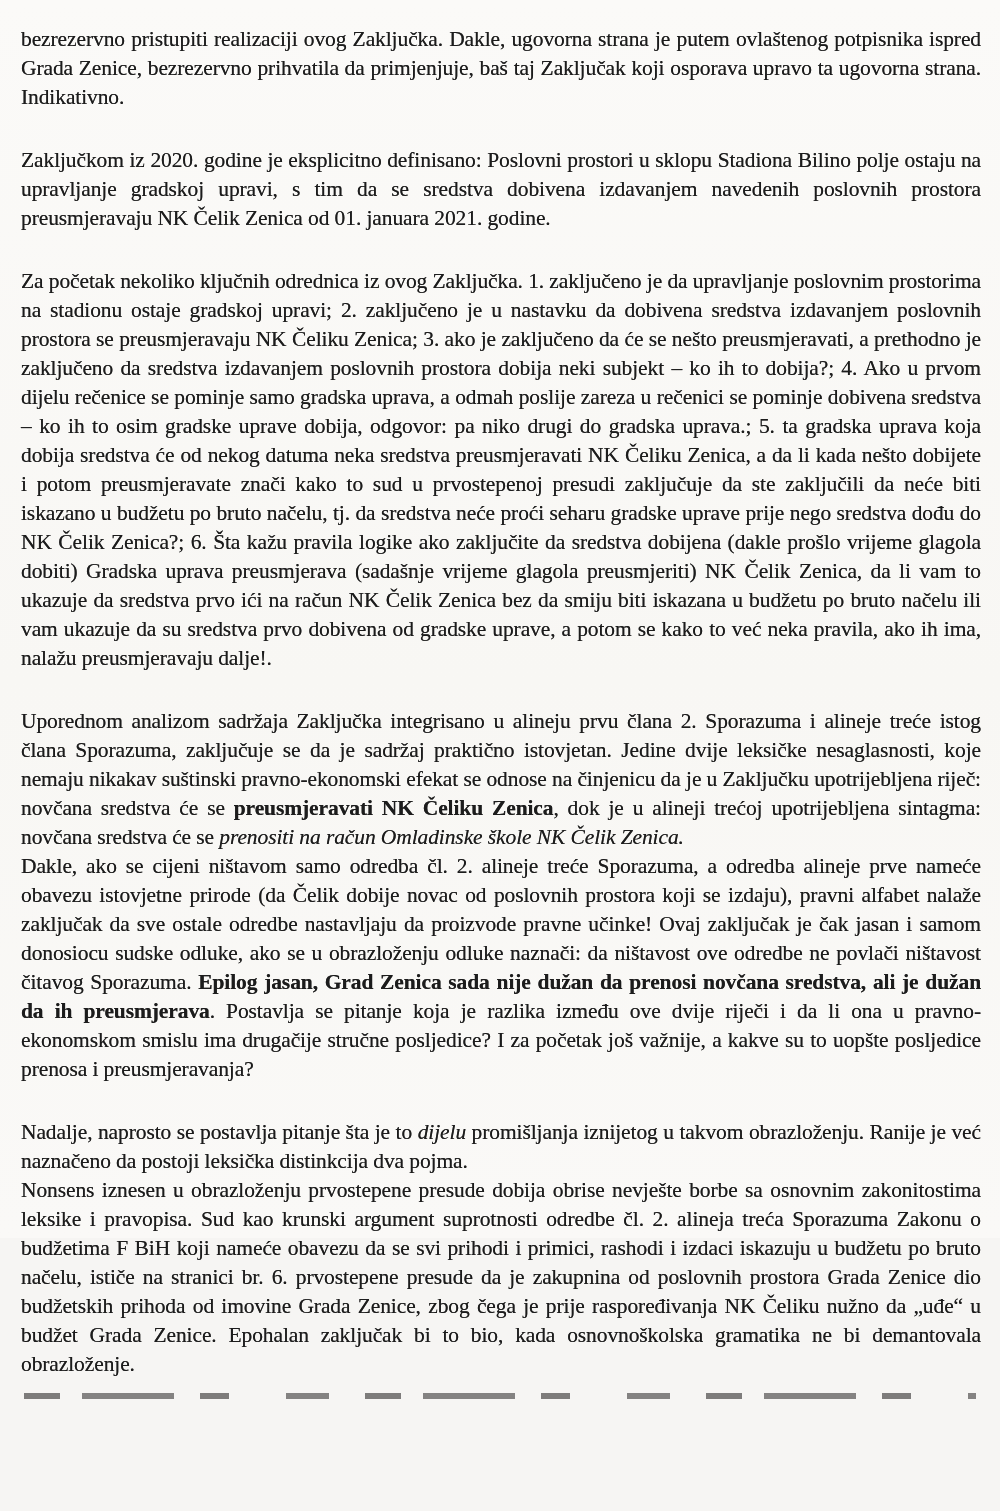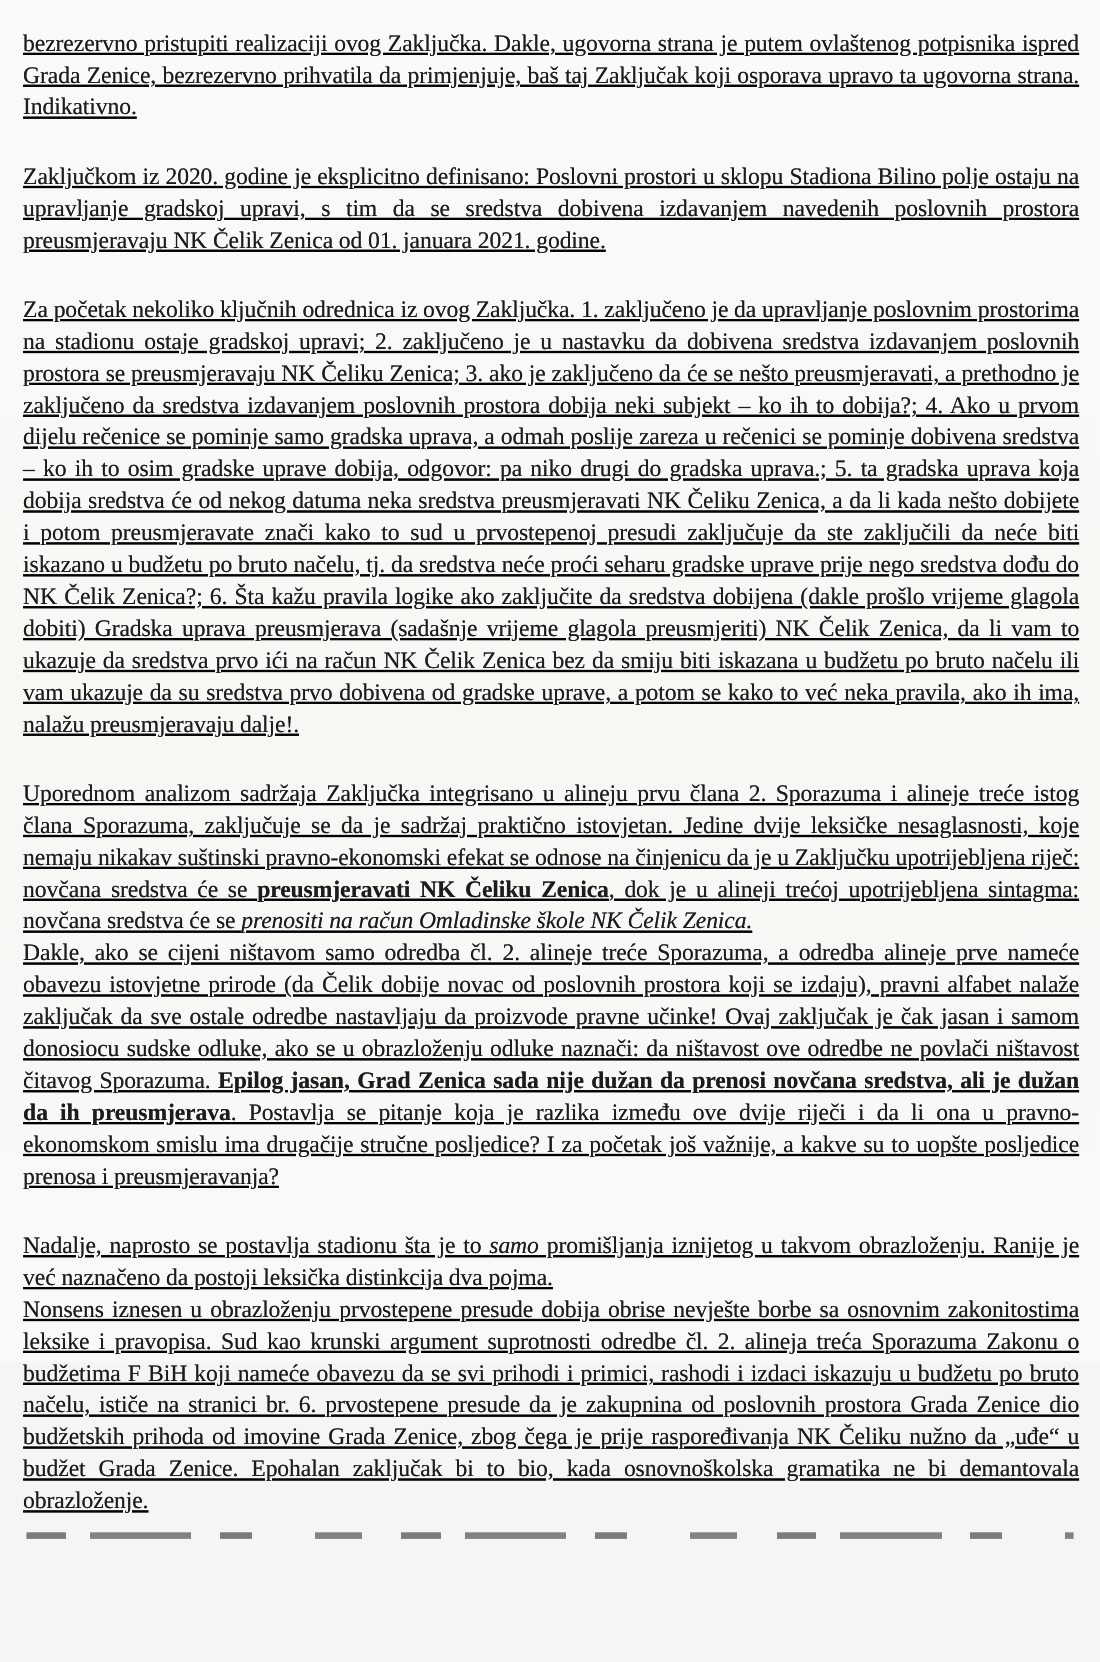--- a/index.html
+++ b/index.html
@@ -12,21 +12,20 @@
     height: 1511px;
     overflow: hidden;
   }
   .page {
     position: relative;
     width: 1000px;
     height: 1238px;
     background: linear-gradient(180deg, #fbfaf8 0%, #f8f7f4 55%, #faf9f7 100%);
     box-sizing: border-box;
     padding: 25px 19px 0 21px;
-    text-decoration: underline;
   }
   .doc-text {
     font-family: "Liberation Serif", "DejaVu Serif", serif;
     font-size: 21.5px;
     line-height: 29px;
     letter-spacing: -0.1px;
     color: #1c1c1c;
     text-align: justify;
     text-shadow: 0 0 0.55px rgba(25,25,25,0.75);
   }
@@ -62,17 +61,17 @@
 </head>
 <body>
 
 <div class="page">
   <div class="doc-text">
       <p class=""><span>bezrezervno pristupiti realizaciji ovog Zaključka. Dakle, ugovorna strana je putem ovlaštenog potpisnika ispred Grada Zenice, bezrezervno prihvatila da primjenjuje, baš taj Zaključak koji osporava upravo ta ugovorna strana. Indikativno.</span></p>
       <p class="spaced"><span>Zaključkom iz 2020. godine je eksplicitno definisano: Poslovni prostori u sklopu Stadiona Bilino polje ostaju na upravljanje gradskoj upravi, s tim da se sredstva dobivena izdavanjem navedenih poslovnih prostora preusmjeravaju NK Čelik Zenica od 01. januara 2021. godine.</span></p>
       <p class="spaced"><span>Za početak nekoliko ključnih odrednica iz ovog Zaključka. 1. zaključeno je da upravljanje poslovnim prostorima na stadionu ostaje gradskoj upravi; 2. zaključeno je u nastavku da dobivena sredstva izdavanjem poslovnih prostora se preusmjeravaju NK Čeliku Zenica; 3. ako je zaključeno da će se nešto preusmjeravati, a prethodno je zaključeno da sredstva izdavanjem poslovnih prostora dobija neki subjekt – ko ih to dobija?; 4. Ako u prvom dijelu rečenice se pominje samo gradska uprava, a odmah poslije zareza u rečenici se pominje dobivena sredstva – ko ih to osim gradske uprave dobija, odgovor: pa niko drugi do gradska uprava.; 5. ta gradska uprava koja dobija sredstva će od nekog datuma neka sredstva preusmjeravati NK Čeliku Zenica, a da li kada nešto dobijete i potom preusmjeravate znači kako to sud u prvostepenoj presudi zaključuje da ste zaključili da neće biti iskazano u budžetu po bruto načelu, tj. da sredstva neće proći seharu gradske uprave prije nego sredstva dođu do NK Čelik Zenica?; 6. Šta kažu pravila logike ako zaključite da sredstva dobijena (dakle prošlo vrijeme glagola dobiti) Gradska uprava preusmjerava (sadašnje vrijeme glagola preusmjeriti) NK Čelik Zenica, da li vam to ukazuje da sredstva prvo ići na račun NK Čelik Zenica bez da smiju biti iskazana u budžetu po bruto načelu ili vam ukazuje da su sredstva prvo dobivena od gradske uprave, a potom se kako to već neka pravila, ako ih ima, nalažu preusmjeravaju dalje!.</span></p>
       <p class="spaced"><span>Uporednom analizom sadržaja Zaključka integrisano u alineju prvu člana 2. Sporazuma i alineje treće istog člana Sporazuma, zaključuje se da je sadržaj praktično istovjetan. Jedine dvije leksičke nesaglasnosti, koje nemaju nikakav suštinski pravno-ekonomski efekat se odnose na činjenicu da je u Zaključku upotrijebljena riječ: novčana sredstva će se </span><span class="bold">preusmjeravati NK Čeliku Zenica</span><span>, dok je u alineji trećoj upotrijebljena sintagma: novčana sredstva će se </span><span class="italic">prenositi na račun Omladinske škole NK Čelik Zenica.</span></p>
       <p class=""><span>Dakle, ako se cijeni ništavom samo odredba čl. 2. alineje treće Sporazuma, a odredba alineje prve nameće obavezu istovjetne prirode (da Čelik dobije novac od poslovnih prostora koji se izdaju), pravni alfabet nalaže zaključak da sve ostale odredbe nastavljaju da proizvode pravne učinke! Ovaj zaključak je čak jasan i samom donosiocu sudske odluke, ako se u obrazloženju odluke naznači: da ništavost ove odredbe ne povlači ništavost čitavog Sporazuma. </span><span class="bold">Epilog jasan, Grad Zenica sada nije dužan da prenosi novčana sredstva, ali je dužan da ih preusmjerava</span><span>. Postavlja se pitanje koja je razlika između ove dvije riječi i da li ona u pravno-ekonomskom smislu ima drugačije stručne posljedice? I za početak još važnije, a kakve su to uopšte posljedice prenosa i preusmjeravanja?</span></p>
-      <p class="spaced"><span>Nadalje, naprosto se postavlja stadionu šta je to </span><span class="italic">samo</span><span> promišljanja iznijetog u takvom obrazloženju. Ranije je već naznačeno da postoji leksička distinkcija dva pojma.</span></p>
+      <p class="spaced"><span>Nadalje, naprosto se postavlja pitanje šta je to </span><span class="italic">dijelu</span><span> promišljanja iznijetog u takvom obrazloženju. Ranije je već naznačeno da postoji leksička distinkcija dva pojma.</span></p>
       <p class=""><span>Nonsens iznesen u obrazloženju prvostepene presude dobija obrise nevješte borbe sa osnovnim zakonitostima leksike i pravopisa. Sud kao krunski argument suprotnosti odredbe čl. 2. alineja treća Sporazuma Zakonu o budžetima F BiH koji nameće obavezu da se svi prihodi i primici, rashodi i izdaci iskazuju u budžetu po bruto načelu, ističe na stranici br. 6. prvostepene presude da je zakupnina od poslovnih prostora Grada Zenice dio budžetskih prihoda od imovine Grada Zenice, zbog čega je prije raspoređivanja NK Čeliku nužno da „uđe“ u budžet Grada Zenice. Epohalan zaključak bi to bio, kada osnovnoškolska gramatika ne bi demantovala obrazloženje.</span></p>
     </div>
   <div class="cutoff-line"></div>
 </div>
 
 </body></html>

